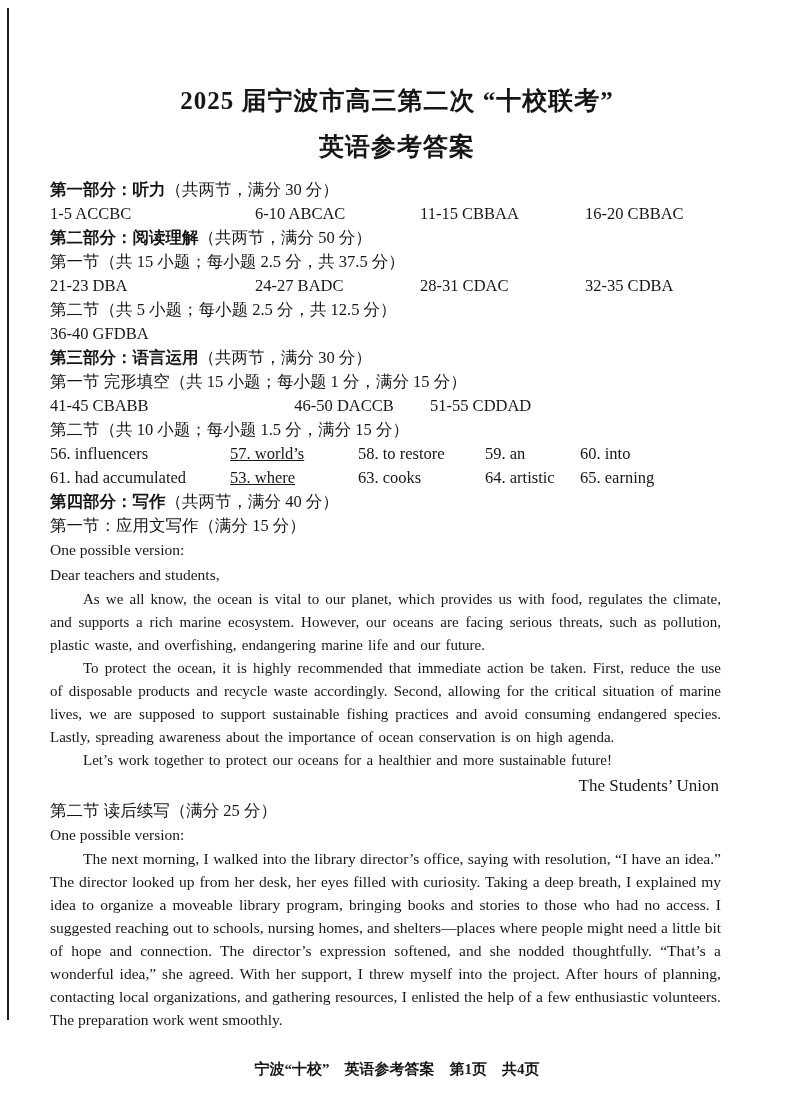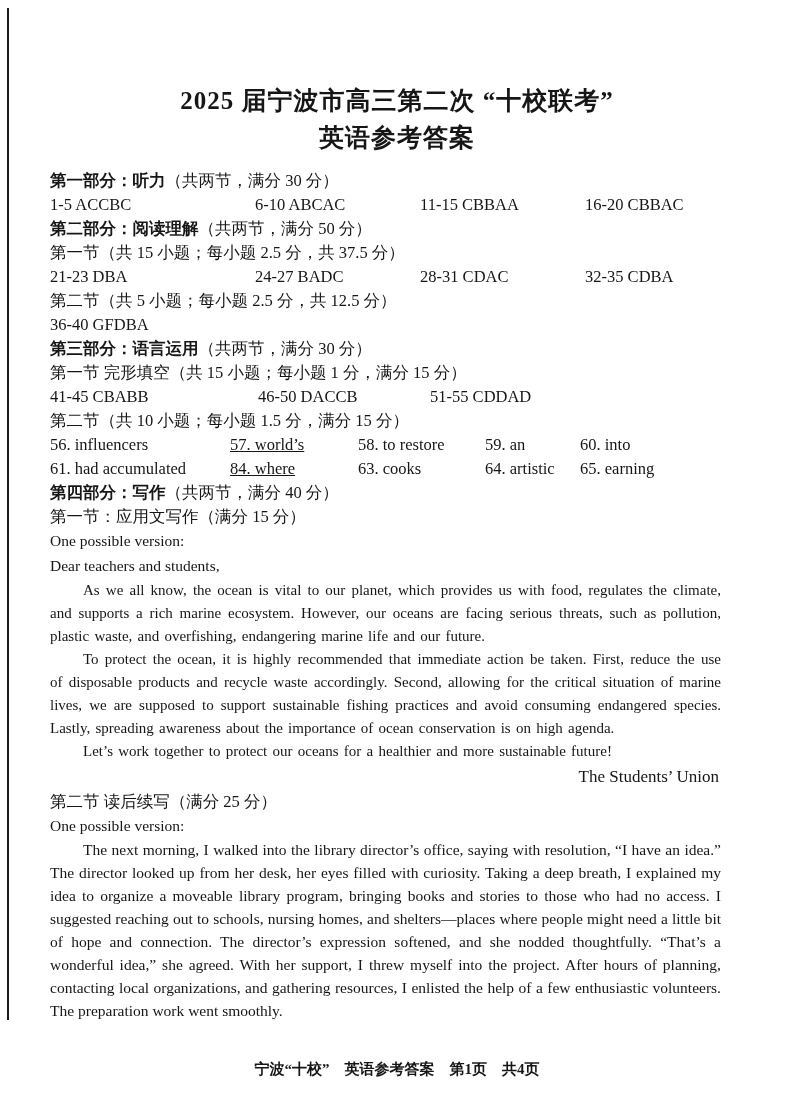--- a/index.html
+++ b/index.html
@@ -24,35 +24,35 @@
   }
   .titles { padding-top: 86px; }
   .title1, .title2 {
     text-align: center;
     font-size: 25px;
     font-weight: 700;
     line-height: 30px;
     letter-spacing: 1px;
     font-family: Liberation Serif, serif;
   }
-  .title2 { margin-top: 7px; }
+  .title2 { margin-top: 16px; }
   .content { margin: 16px 73px 0 50px; }
   .kline {
     font-size: 16.5px;
     line-height: 24px;
     white-space: nowrap;
     overflow: hidden;
   }
   .bold { font-weight: 700; }
   .c { display: inline-block; }
   .row4 .c1 { width: 205px; }
   .row4 .c2 { width: 165px; }
   .row4 .c3 { width: 165px; }
   .row3 .c1 { width: 208px; }
-  .row3 .c2 { width: 172px; }
+  .row3 .c2 { width: 172px; text-align: center; }
   .row5 .c1 { width: 180px; }
   .row5 .c2 { width: 128px; text-decoration: underline; }
   .row5 .c3 { width: 127px; }
   .row5 .c4 { width: 95px; }
   .eng-line { font-size: 15.5px; line-height: 24px; }
   .letter-para {
     font-size: 15px;
     line-height: 23px;
     text-align: justify;
     text-indent: 33px;
@@ -123,21 +123,21 @@
       <span class="c c1">41-45 CBABB</span><span class="c c2">46-50 DACCB</span><span class="c">51-55 CDDAD</span>
     </div>
 
     <div class="kline">第二节（共 10 小题；每小题 1.5 分，满分 15 分）</div>
 
     <div class="kline row5">
       <span class="c c1">56. influencers</span><span class="c c2">57. world’s</span><span class="c c3">58. to restore</span><span class="c c4">59. an</span><span class="c">60. into</span>
     </div>
 
     <div class="kline row5">
-      <span class="c c1">61. had accumulated</span><span class="c c2">84. where</span><span class="c c3">63. cooks</span><span class="c c4">64. artistic</span><span class="c">65. earning</span>
+      <span class="c c1">61. had accumulated</span><span class="c c2">53. where</span><span class="c c3">63. cooks</span><span class="c c4">64. artistic</span><span class="c">65. earning</span>
     </div>
 
     <div class="kline"><span class="bold">第四部分：写作</span><span>（共两节，满分 40 分）</span></div>
 
     <div class="kline">第一节：应用文写作（满分 15 分）</div>
 
     <div class="kline eng-line">One possible version:</div>
 
     <div>
       <div class="salutation">Dear teachers and students,</div>

